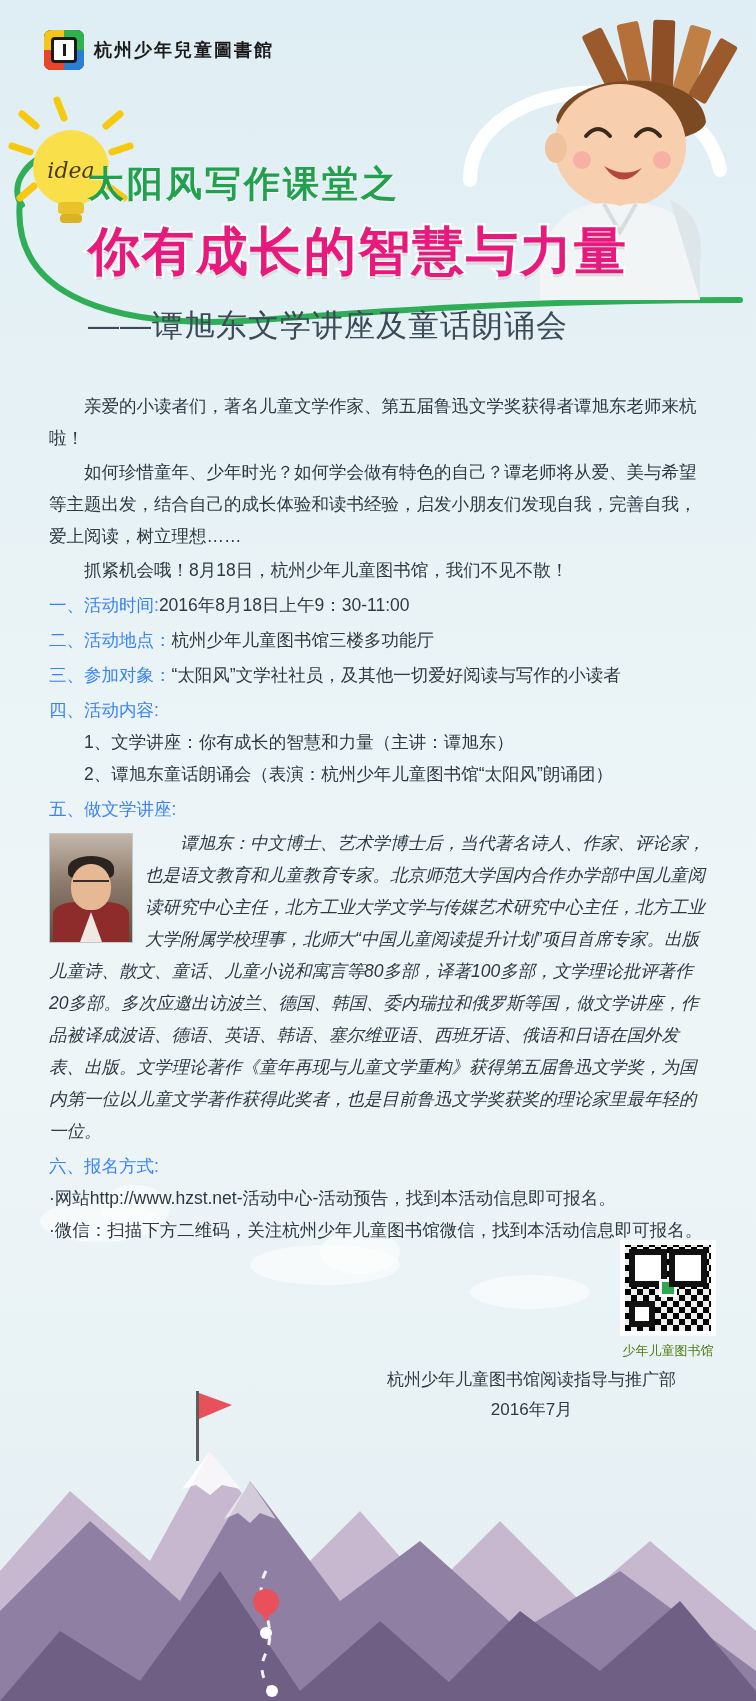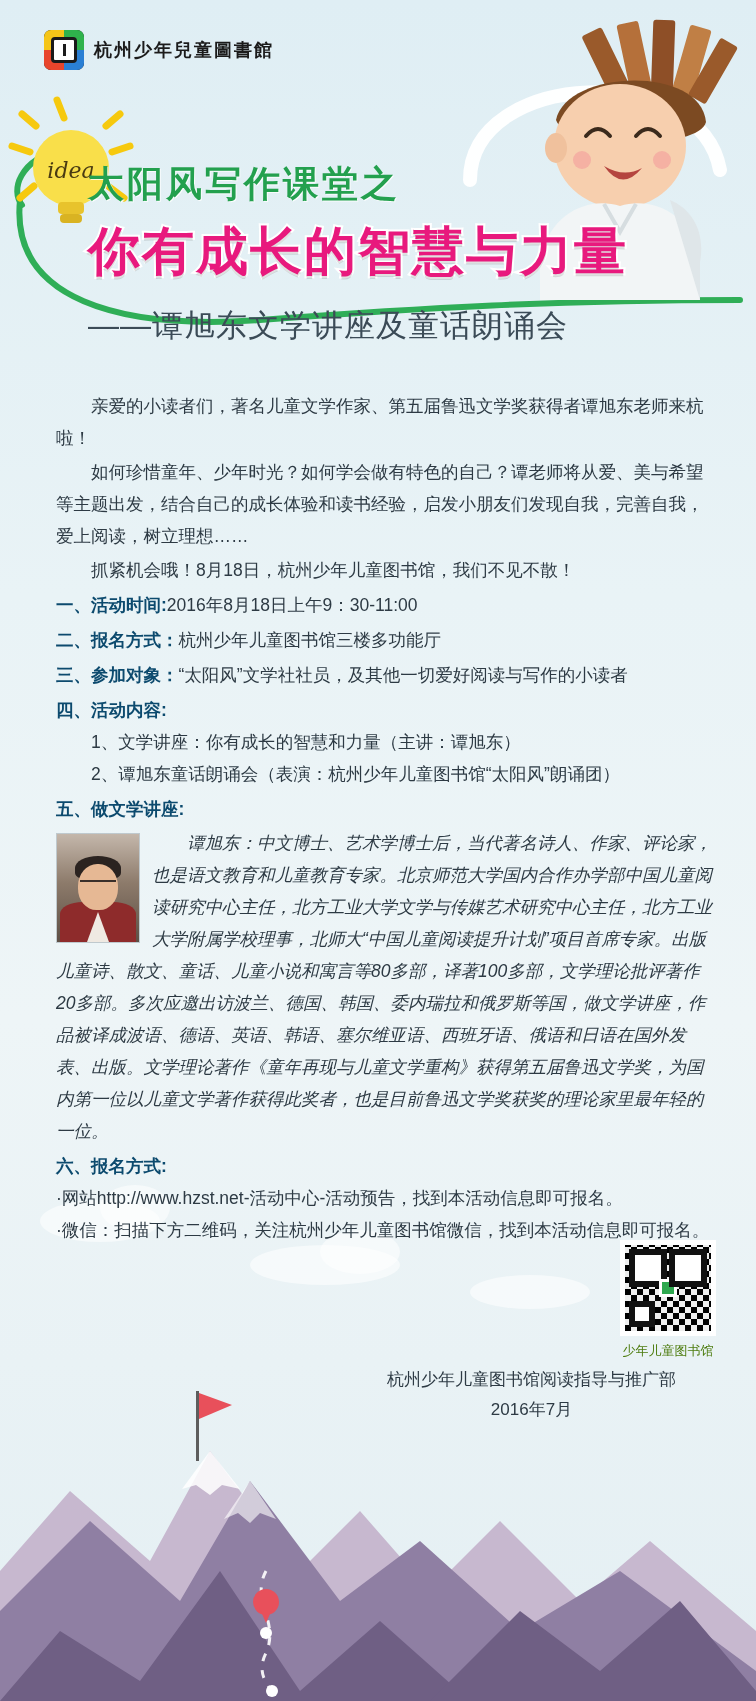--- a/index.html
+++ b/index.html
@@ -101,32 +101,32 @@
     font-size: 31px;
     font-weight: normal;
     color: #3b4b57;
     letter-spacing: 1px;
   }
 
   
   .content {
     position: absolute;
     top: 390px;
-    left: 56px;
+    left: 49px;
     width: 660px;
     z-index: 7;
     color: #2d3a44;
     font-size: 17.5px;
     line-height: 32px;
   }
   .para { text-indent: 2em; margin-bottom: 2px; }
   .sect { margin-top: 3px; }
   .sect-title {
-    color: #0c4a6e;
-    font-weight: bold;
+    color: #3b82f6;
+    font-weight: normal;
   }
   .sect-body { color: #2d3a44; }
   .sub-item { padding-left: 2em; }
 
   
   .bio { margin-top: 2px; }
   .portrait {
     float: left;
     width: 84px; height: 110px;
     margin: 6px 12px 4px 0;
@@ -363,21 +363,21 @@
 
   <div class="para">亲爱的小读者们，著名儿童文学作家、第五届鲁迅文学奖获得者谭旭东老师来杭啦！</div>
   <div class="para">如何珍惜童年、少年时光？如何学会做有特色的自己？谭老师将从爱、美与希望等主题出发，结合自己的成长体验和读书经验，启发小朋友们发现自我，完善自我，爱上阅读，树立理想……</div>
   <div class="para">抓紧机会哦！8月18日，杭州少年儿童图书馆，我们不见不散！</div>
 
   <div class="sect">
     <span class="sect-title">一、活动时间:</span><span class="sect-body">2016年8月18日上午9：30-11:00</span>
   </div>
 
   <div class="sect">
-    <span class="sect-title">二、报名方式：</span><span class="sect-body">杭州少年儿童图书馆三楼多功能厅</span>
+    <span class="sect-title">二、活动地点：</span><span class="sect-body">杭州少年儿童图书馆三楼多功能厅</span>
   </div>
 
   <div class="sect">
     <span class="sect-title">三、参加对象：</span><span class="sect-body">“太阳风”文学社社员，及其他一切爱好阅读与写作的小读者</span>
   </div>
 
   <div class="sect">
     <span class="sect-title">四、活动内容:</span>
   </div>
   <div class="sub-item">1、文学讲座：你有成长的智慧和力量（主讲：谭旭东）</div>

